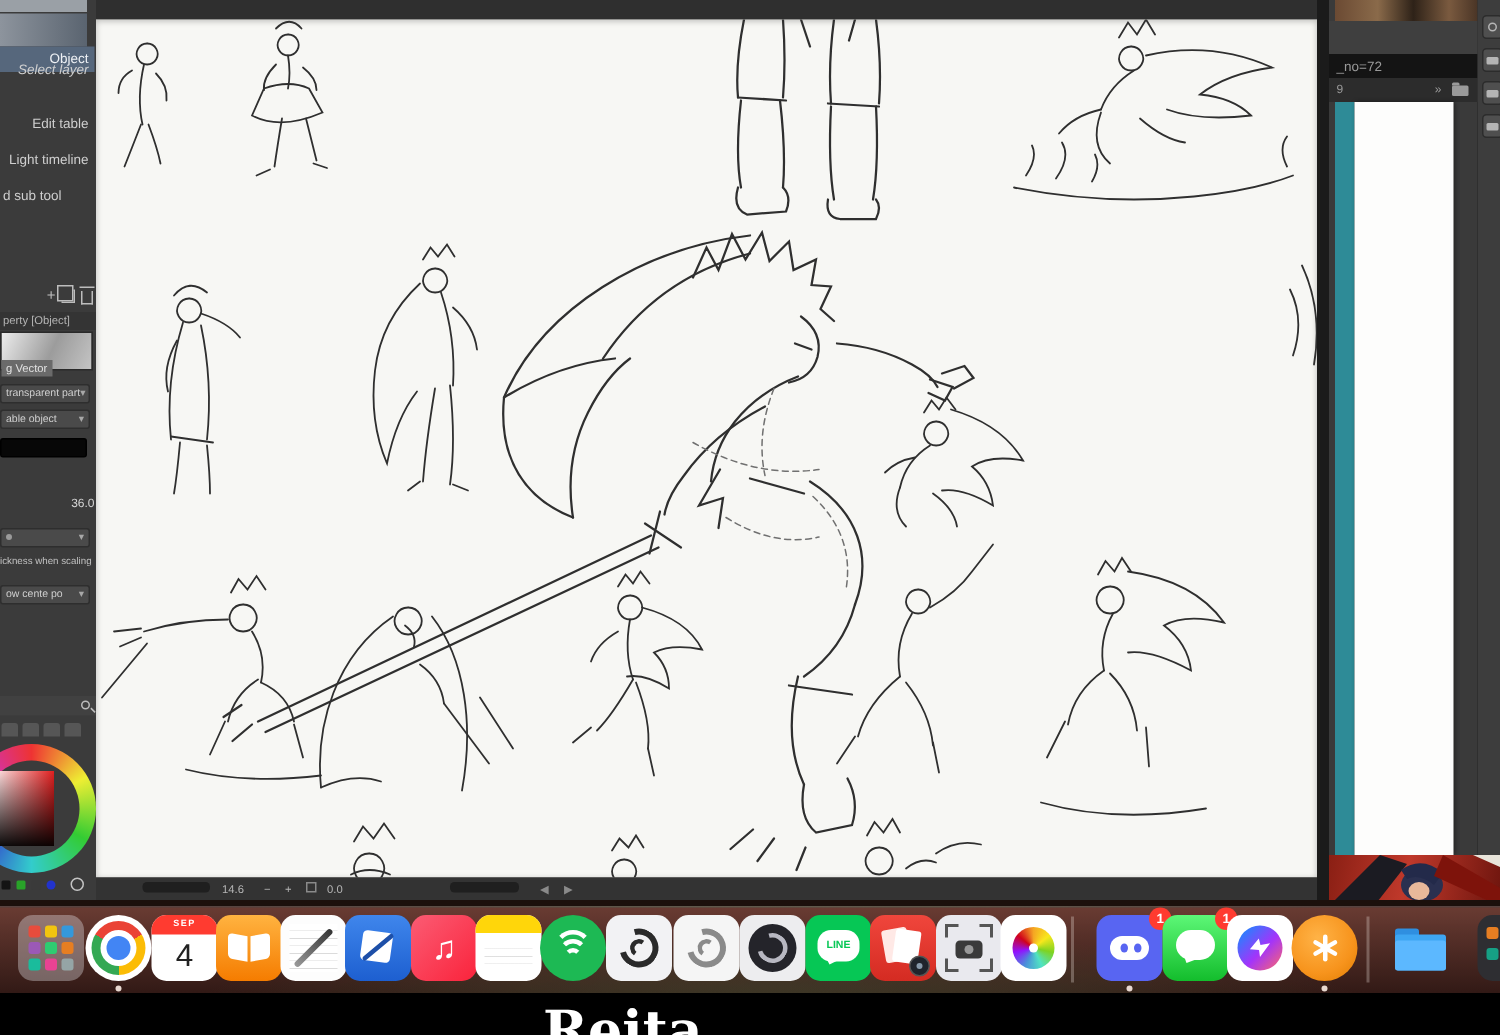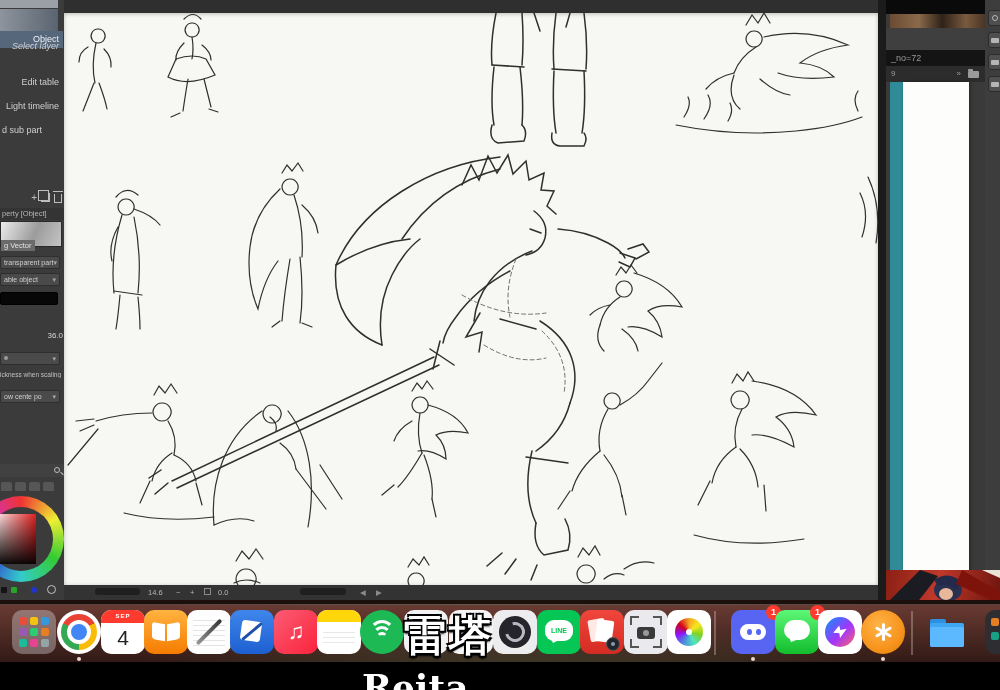--- a/index.html
+++ b/index.html
@@ -66,21 +66,21 @@
   .canvas{position:absolute;left:0;top:13px;width:814px;height:572px;background:#f7f7f4;
           box-shadow:inset 0 1px 4px rgba(0,0,0,.25);}
   .statusbar{position:absolute;left:0;top:585px;width:100%;height:15px;background:#333;color:#b5b5b5;
              font-size:7.5px;}
   .sb{position:absolute;top:3px;}
   .sb-pill{height:7px;background:#1f1f1f;border-radius:3px;}
   .sb-box{width:7px;height:7px;border:1px solid #8a8a8a;}
 
   
   .win-gap{position:absolute;left:878px;top:0;width:8px;height:602px;background:#1b1b1b;}
-  .right-window{position:absolute;left:886px;top:14px;width:99px;height:570px;background:#3a3a3a;}
+  .right-window{position:absolute;left:886px;top:0;width:99px;height:570px;background:#3a3a3a;}
   .rw-thumb{position:absolute;left:4px;top:0;width:95px;height:14px;
             background:linear-gradient(90deg,#6b4a33,#8a6a4a 30%,#2e2218 55%,#7a5a3f 80%,#4a3526);}
   .rw-band{position:absolute;left:0;top:14px;width:99px;height:22px;background:#3f3f3f;}
   .rw-title{position:absolute;left:0;top:36px;width:99px;height:16px;background:#141414;color:#9a9a9a;
             font-size:9px;line-height:16px;padding-left:5px;}
   .rw-toolbar{position:absolute;left:0;top:52px;width:99px;height:16px;background:#2c2c2c;color:#9a9a9a;
               font-size:8px;line-height:16px;}
   .rw-folder{position:absolute;right:6px;top:5px;width:11px;height:7px;background:#9a9a9a;border-radius:1px;}
   .rw-folder:before{content:"";position:absolute;left:0;top:-2px;width:5px;height:2px;background:#9a9a9a;border-radius:1px 1px 0 0;}
   .rw-teal{position:absolute;left:4px;top:68px;width:13px;height:502px;background:#2e8b97;}
@@ -168,21 +168,21 @@
 
 <div class="stage">
 
   <div class="left-panel">
     <div class="lp-topbar"></div>
     <div class="lp-topband"></div>
     <div class="subtool-row sel" style="top:31px;"><span>Object</span></div>
     <div class="subtool-row" style="top:38px;font-style:italic;"><span>Select layer</span></div>
     <div class="subtool-row" style="top:74px;"><span>Edit table</span></div>
     <div class="subtool-row" style="top:98px;"><span>Light timeline</span></div>
-    <div class="subtool-row cut" style="top:122px;"><span>d sub part</span></div>
+    <div class="subtool-row cut" style="top:122px;"><span>d sub tool</span></div>
 
     <div class="panel-icons">
       <span class="pi-plus">+</span>
       <span class="pi-copy"></span>
       <span class="pi-trash"></span>
     </div>
 
     <div class="tp-header">perty [Object]</div>
     <div class="tp-gradient">
       <div class="tp-chip">g Vector</div>
@@ -592,16 +592,15 @@
       <span style="position:absolute;left:6px;top:8px;width:8px;height:8px;background:#e67e22;border-radius:2px;"></span>
       <span style="position:absolute;left:6px;top:22px;width:8px;height:8px;background:#16a085;border-radius:2px;"></span>
     </div>
 
     <span class="ddot" style="left:77px;"></span>
     <span class="ddot" style="left:751px;"></span>
     <span class="ddot" style="left:881px;"></span>
   </div>
 
   <div class="letterbox"></div>
-  <div class="subtitle-cn">雷塔</div>
   <div class="subtitle-en">Reita</div>
 
 </div>
 
 </body></html>

